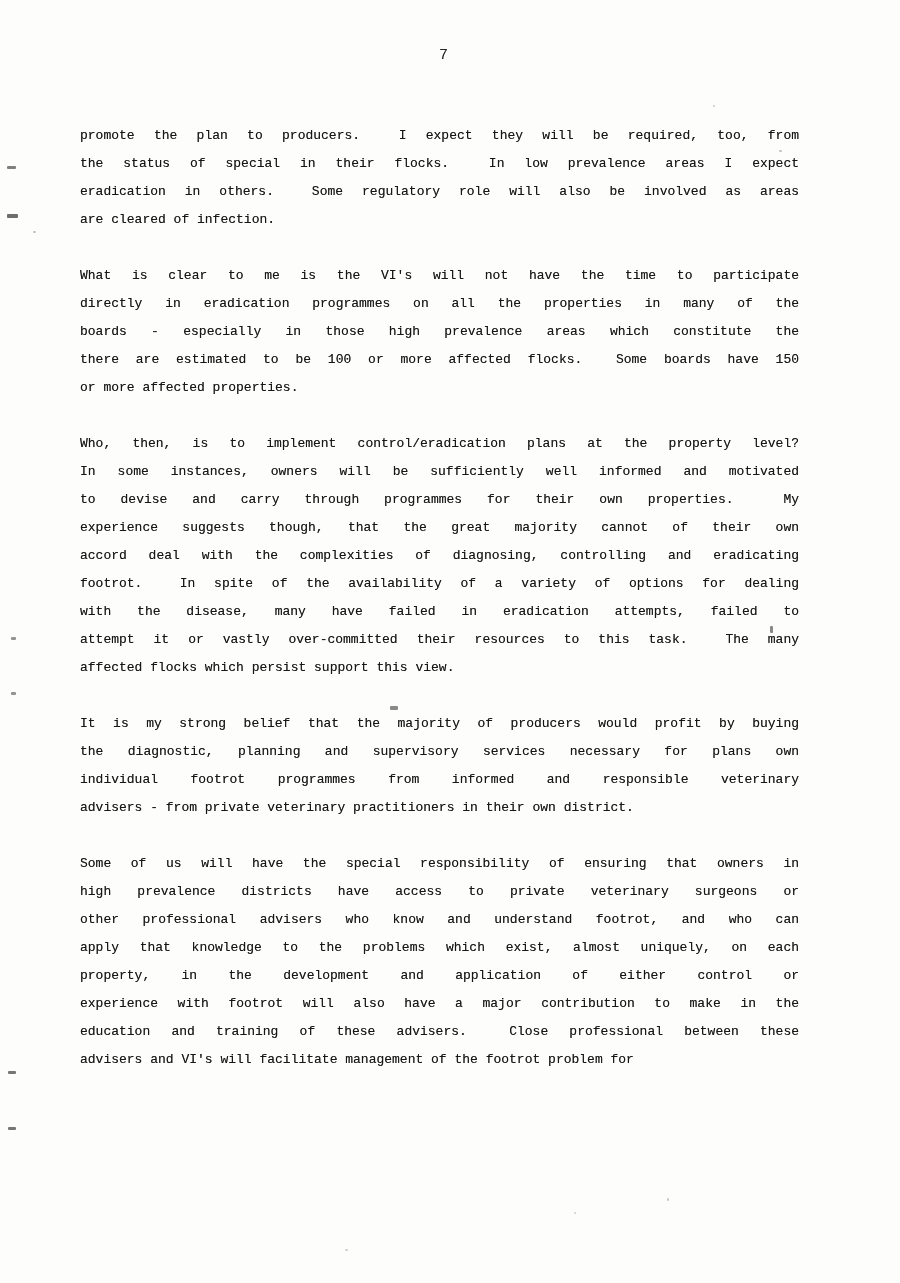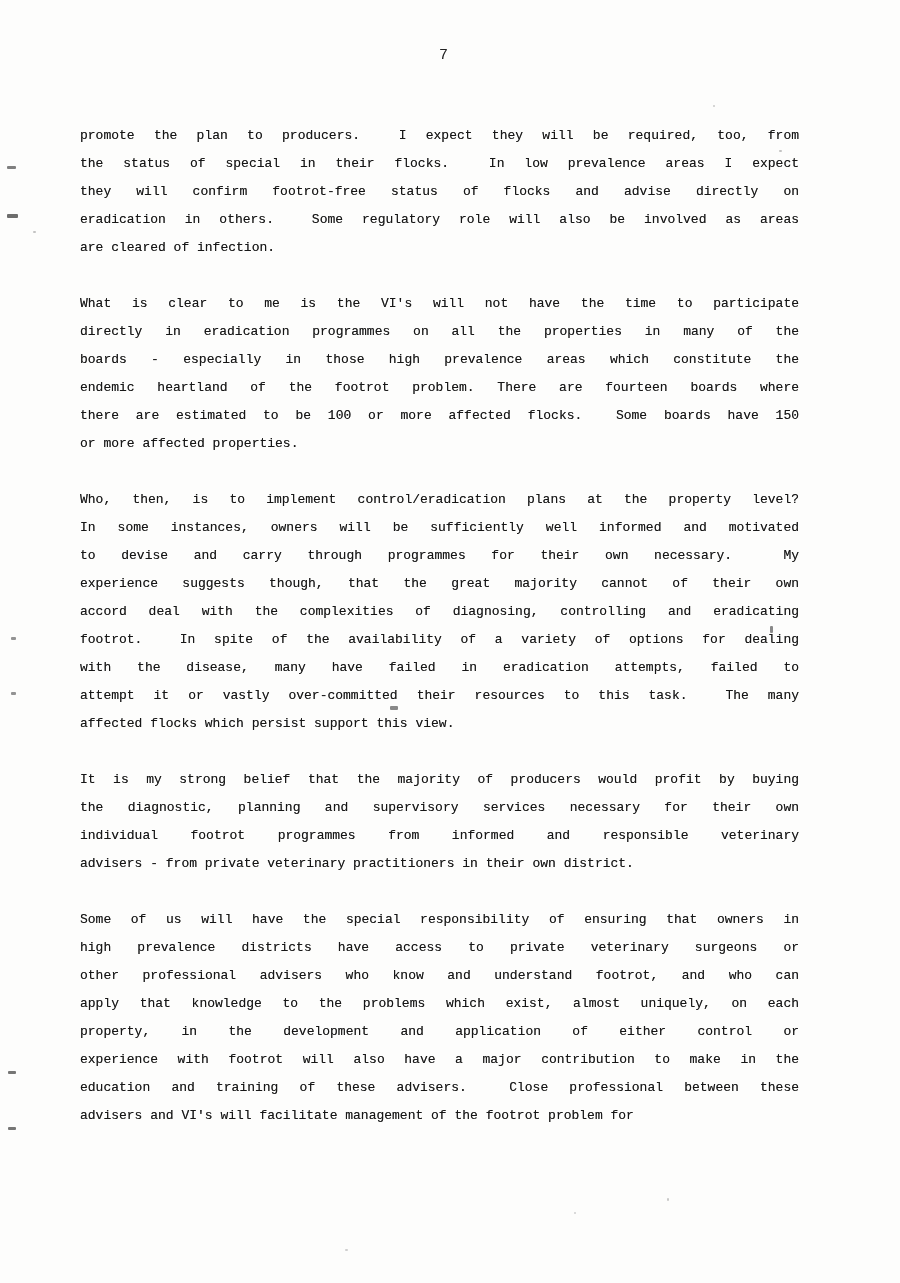--- a/index.html
+++ b/index.html
@@ -65,49 +65,47 @@
 
 <div class="page">
 
   <div class="page-number">7</div>
 
   <div class="text-block">
 
     <div class="paragraph">
       <div class="line">promote the plan to producers.  I expect they will be required, too, from</div>
       <div class="line">the status of special in their flocks.  In low prevalence areas I expect</div>
-      <div class="line">they will confirm footrot-free status of flocks and advise directly on</div>
       <div class="line">eradication in others.  Some regulatory role will also be involved as areas</div>
       <div class="line last">are cleared of infection.</div>
     </div>
 
     <div class="paragraph">
       <div class="line">What is clear to me is the VI's will not have the time to participate</div>
       <div class="line">directly in eradication programmes on all the properties in many of the</div>
       <div class="line">boards - especially in those high prevalence areas which constitute the</div>
-      <div class="line">endemic heartland of the footrot problem. There are fourteen boards where</div>
       <div class="line">there are estimated to be 100 or more affected flocks.  Some boards have 150</div>
       <div class="line last">or more affected properties.</div>
     </div>
 
     <div class="paragraph">
       <div class="line">Who, then, is to implement control/eradication plans at the property level?</div>
       <div class="line">In some instances, owners will be sufficiently well informed and motivated</div>
-      <div class="line">to devise and carry through programmes for their own necessary.  My</div>
+      <div class="line">to devise and carry through programmes for their own properties.  My</div>
       <div class="line">experience suggests though, that the great majority cannot of their own</div>
       <div class="line">accord deal with the complexities of diagnosing, controlling and eradicating</div>
       <div class="line">footrot.  In spite of the availability of a variety of options for dealing</div>
       <div class="line">with the disease, many have failed in eradication attempts, failed to</div>
       <div class="line">attempt it or vastly over-committed their resources to this task.  The many</div>
       <div class="line last">affected flocks which persist support this view.</div>
     </div>
 
     <div class="paragraph">
       <div class="line">It is my strong belief that the majority of producers would profit by buying</div>
-      <div class="line">the diagnostic, planning and supervisory services necessary for their own</div>
+      <div class="line">the diagnostic, planning and supervisory services necessary for plans own</div>
       <div class="line">individual footrot programmes from informed and responsible veterinary</div>
       <div class="line last">advisers - from private veterinary practitioners in their own district.</div>
     </div>
 
     <div class="paragraph">
       <div class="line">Some of us will have the special responsibility of ensuring that owners in</div>
       <div class="line">high prevalence districts have access to private veterinary surgeons or</div>
       <div class="line">other professional advisers who know and understand footrot, and who can</div>
       <div class="line">apply that knowledge to the problems which exist, almost uniquely, on each</div>
       <div class="line">property, in the development and application of either control or</div>

